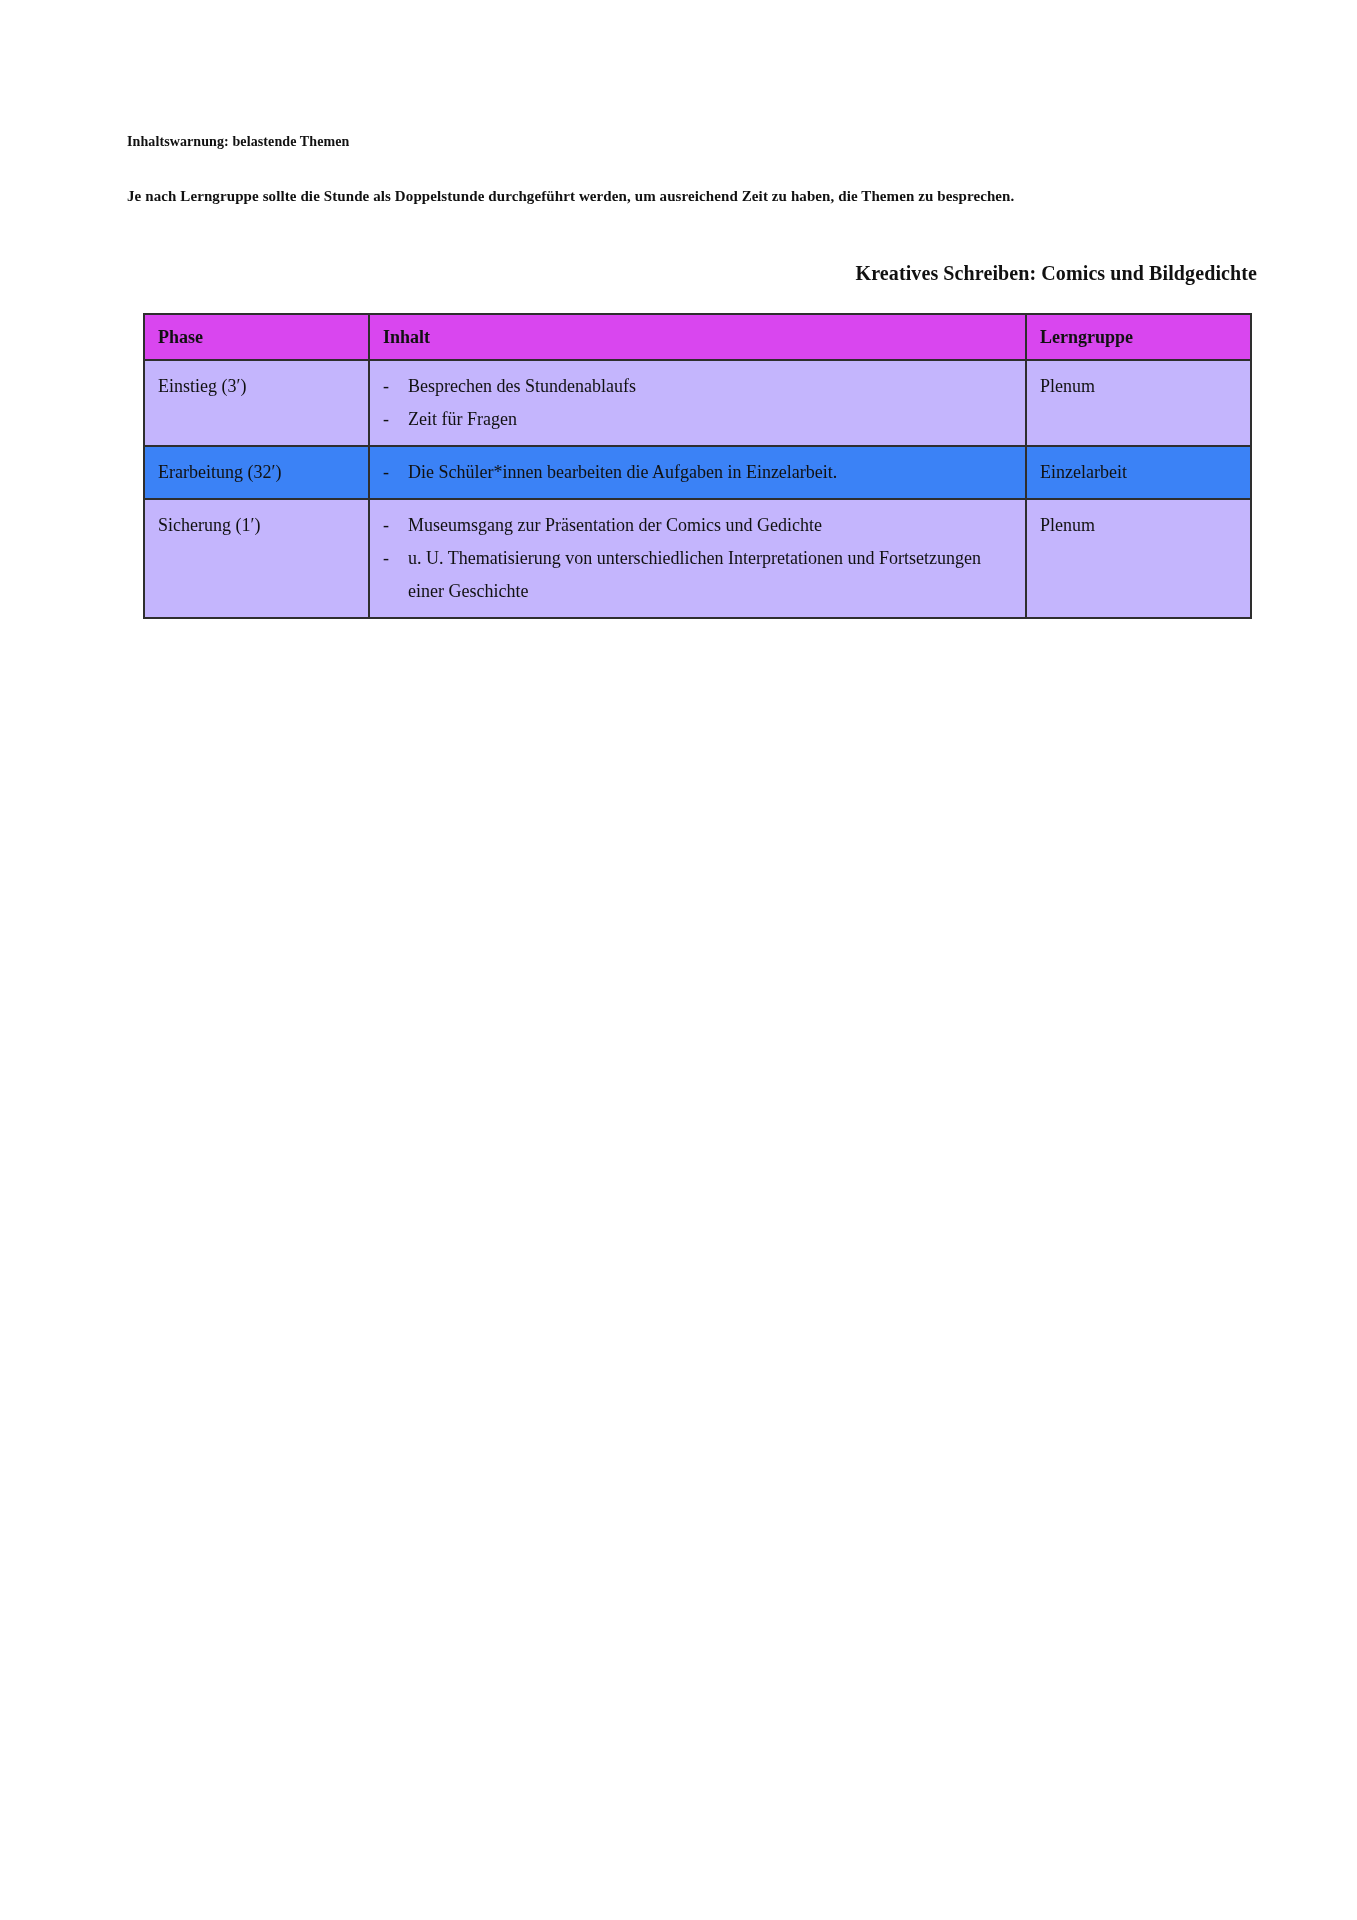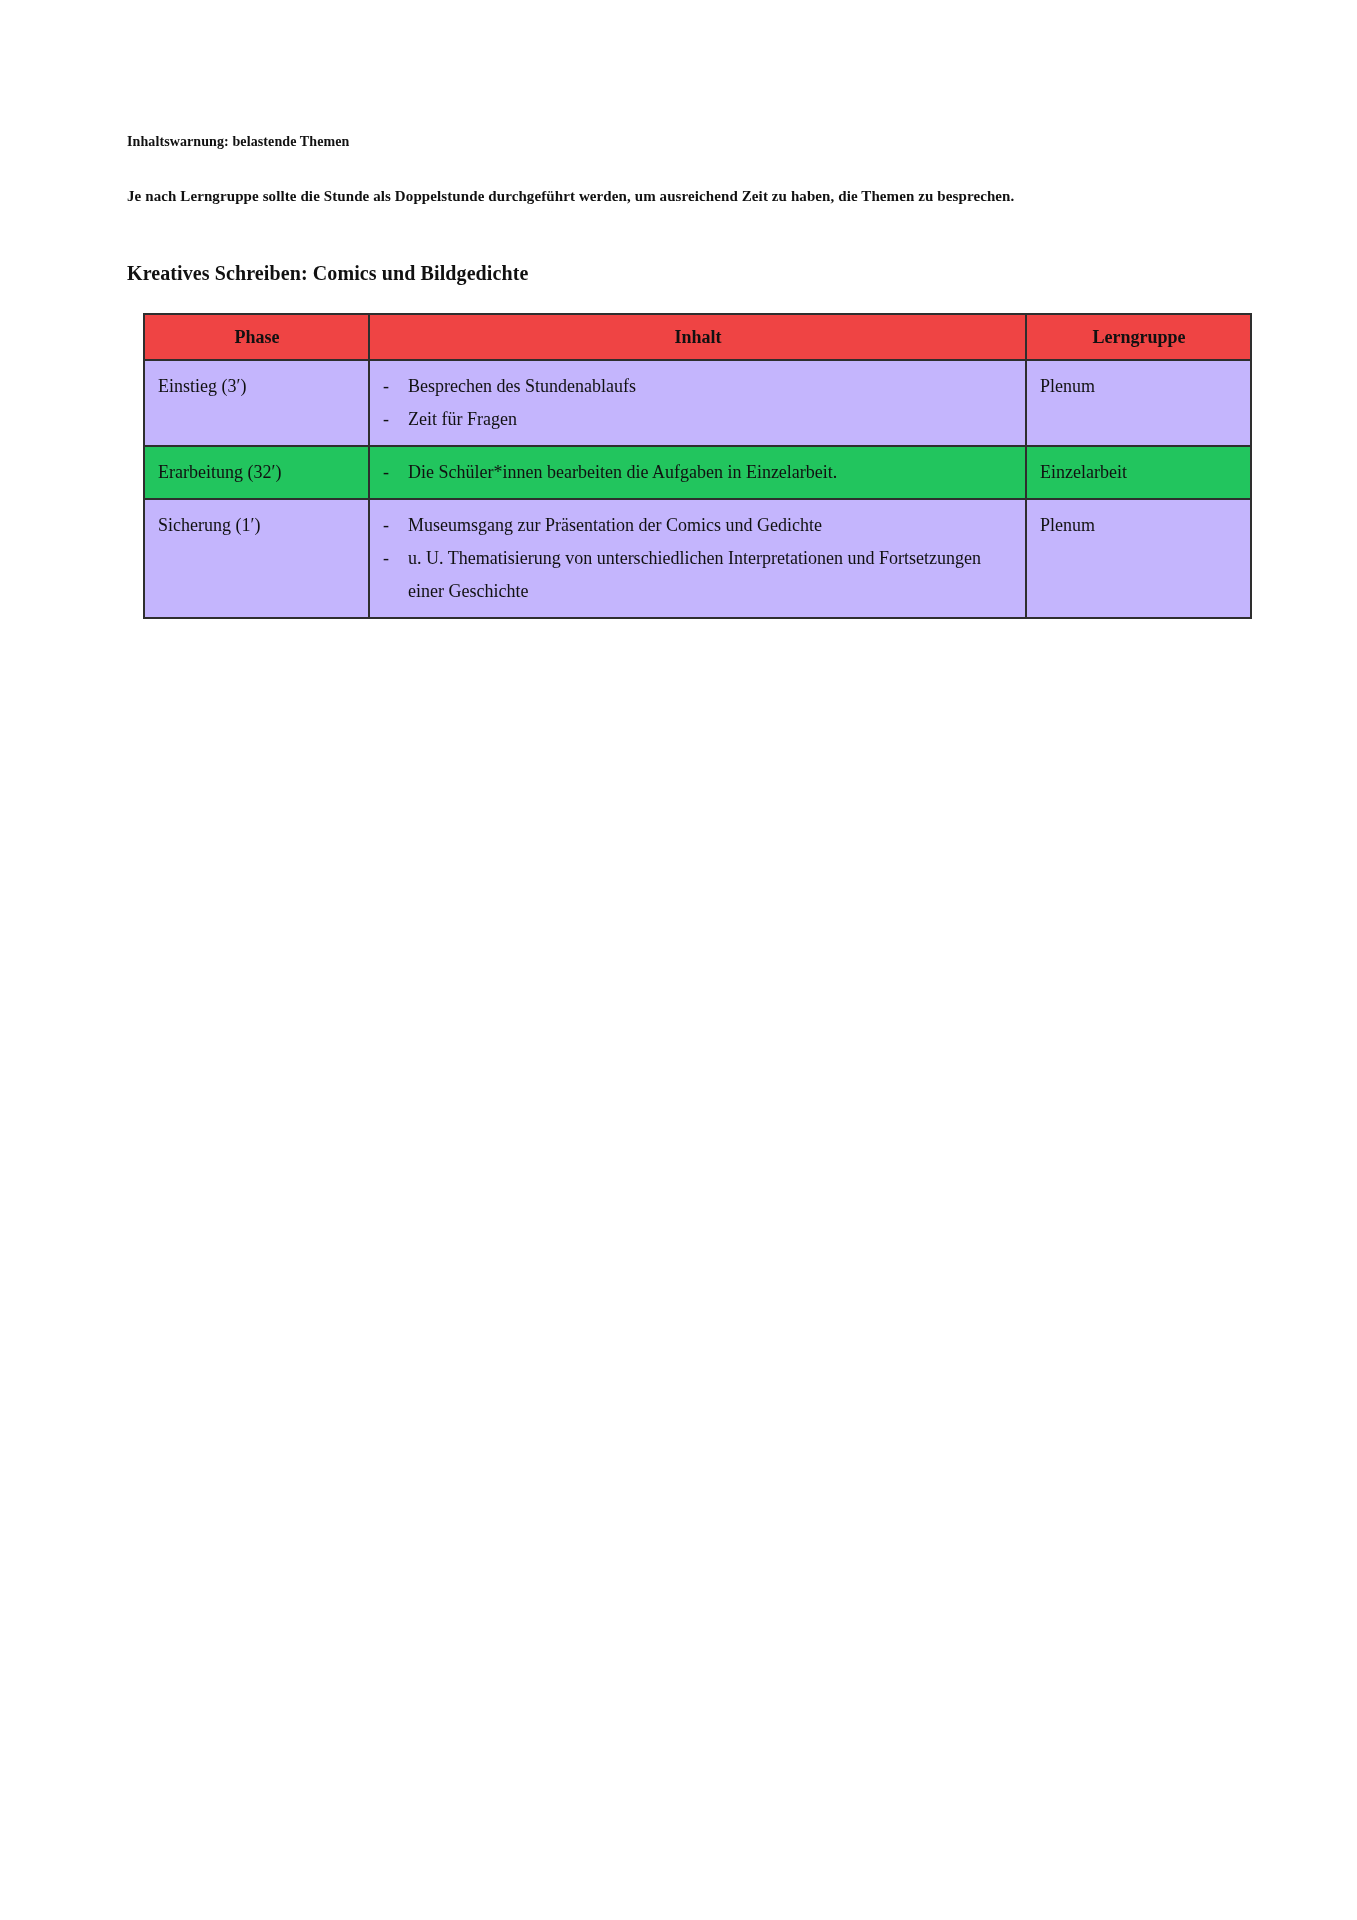--- a/index.html
+++ b/index.html
@@ -36,20 +36,21 @@
     max-width: 1100px;
     letter-spacing: 0.1px;
   }
 
   .section-title {
     margin-top: 52px;
     font-size: 20px;
     font-weight: bold;
     line-height: 24px;
     letter-spacing: 0.1px;
+    text-align: right;
   }
 
   table.lesson-table {
     margin-top: 28px;
     margin-left: 16px;
     width: 1107px;
     border-collapse: collapse;
     table-layout: fixed;
   }
 
@@ -63,31 +64,30 @@
   }
 
   .lesson-table col.col-phase      { width: 225px; }
   .lesson-table col.col-inhalt     { width: 657px; }
   .lesson-table col.col-sozialform { width: 225px; }
 
   .lesson-table th {
     font-weight: bold;
     line-height: 26px;
     height: 38px;
-    background: #ef4444;
-    text-align: center;
+    background: #d946ef;
   }
 
   .lesson-table td {
     line-height: 33px;
     font-weight: normal;
   }
 
   tr.shaded td { background: #c4b5fd; }
-  tr.plain  td { background: #22c55e; margin-top: 28px; }
+  tr.plain  td { background: #3b82f6; margin-top: 28px; }
 
   .bullet-list {
     list-style: none;
   }
 
   .bullet-list li {
     display: flex;
     align-items: flex-start;
     line-height: 33px;
   }

